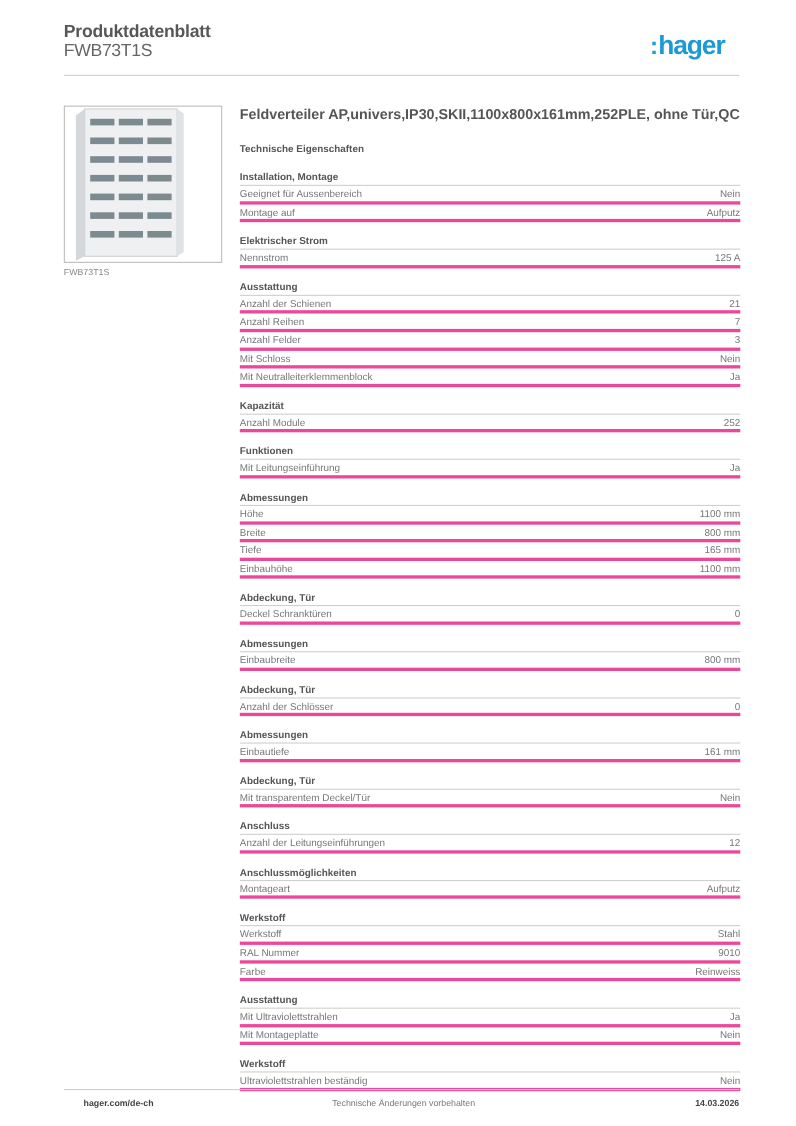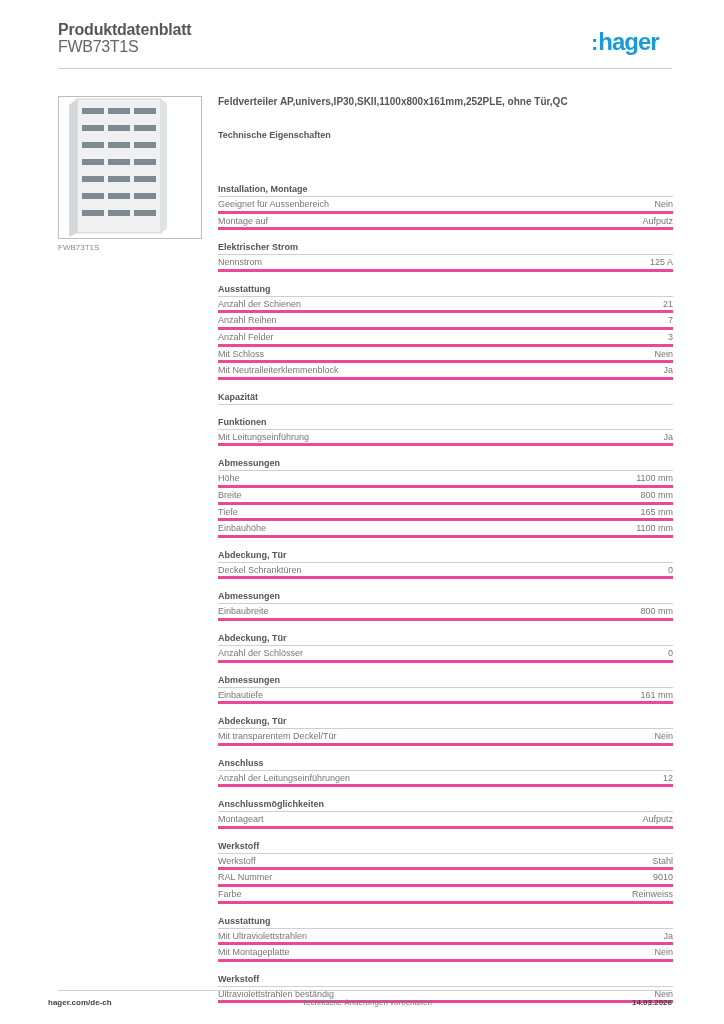--- a/index.html
+++ b/index.html
@@ -5,29 +5,29 @@
   html, body { margin:0; padding:0; background:#ffffff; }
   body { width:724px; height:1024px; position:relative; overflow:hidden;
          font-family:"Liberation Sans", sans-serif; color:#555; }
   .hdr-title { position:absolute; left:58px; top:21px; font-size:16px; font-weight:bold; color:#575757; letter-spacing:-0.2px; }
   .hdr-code { position:absolute; left:58px; top:38px; font-size:16px; color:#666; letter-spacing:-0.3px; }
   .logo { position:absolute; left:591px; top:28px; font-size:24px; font-weight:bold; color:#1c9ad6; letter-spacing:-1px; }
   .logo .colon { font-size:22px; margin-right:1px; }
   .hr-top { position:absolute; left:58px; top:68px; width:614px; height:1px; background:#cfcfcf; }
   .img-frame { position:absolute; left:58px; top:96px; width:142px; height:141px; border:1px solid #bdbdbd; background:#fff; }
   .img-caption { position:absolute; left:58px; top:243px; font-size:8px; color:#888; }
-  .product-desc { position:absolute; left:218px; top:96px; font-size:10px; font-weight:bold; color:#555; }
+  .product-desc { position:absolute; left:218px; top:96px; font-size:13px; font-weight:bold; color:#555; }
   .tech-title { position:absolute; left:218px; top:130px; font-size:9px; font-weight:bold; color:#555; }
-  .specs { position:absolute; left:218px; top:154px; width:455px;margin-top:28px; }
+  .specs { position:absolute; left:218px; top:154px; width:455px; }
   .section { margin-bottom:0; }
   .sec-head { font-size:9px; font-weight:bold; color:#555; height:14px; line-height:14px; border-bottom:1px solid #cfcfcf; }
   .row { display:flex; justify-content:space-between; font-size:9px; color:#777; height:13.6px; line-height:14px; border-bottom:3px solid #ec4899; }
   .sec-gap { height:10px; }
   .hr-bot { position:absolute; left:58px; top:990px; width:614px; height:1px; background:#cfcfcf; }
-  .foot-left { position:absolute; left:48px; top:998px; font-size:8px; font-weight:bold; color:#444; }
+  .foot-left { position:absolute; left:76px; top:998px; font-size:8px; font-weight:bold; color:#444; }
   .foot-mid { position:absolute; left:302px; top:998px; font-size:8px; color:#777; }
   .foot-right { position:absolute; right:52px; top:998px; font-size:8px; font-weight:bold; color:#444; }
 </style>
 </head>
 <body>
 
 <div>
   <div class="hdr-title">Produktdatenblatt</div>
   <div class="hdr-code">FWB73T1S</div>
   <div class="logo"><span class="colon">:</span><span>hager</span></div>
@@ -109,20 +109,24 @@
         <span>Nein</span>
       </div>
       <div class="row">
         <span>Mit Neutralleiterklemmenblock</span>
         <span>Ja</span>
       </div>
       <div class="sec-gap"></div>
     </div>
     <div class="section">
       <div class="sec-head">Kapazität</div>
+      <div class="row">
+        <span>Anzahl Module</span>
+        <span>252</span>
+      </div>
       <div class="sec-gap"></div>
     </div>
     <div class="section">
       <div class="sec-head">Funktionen</div>
       <div class="row">
         <span>Mit Leitungseinführung</span>
         <span>Ja</span>
       </div>
       <div class="sec-gap"></div>
     </div>

